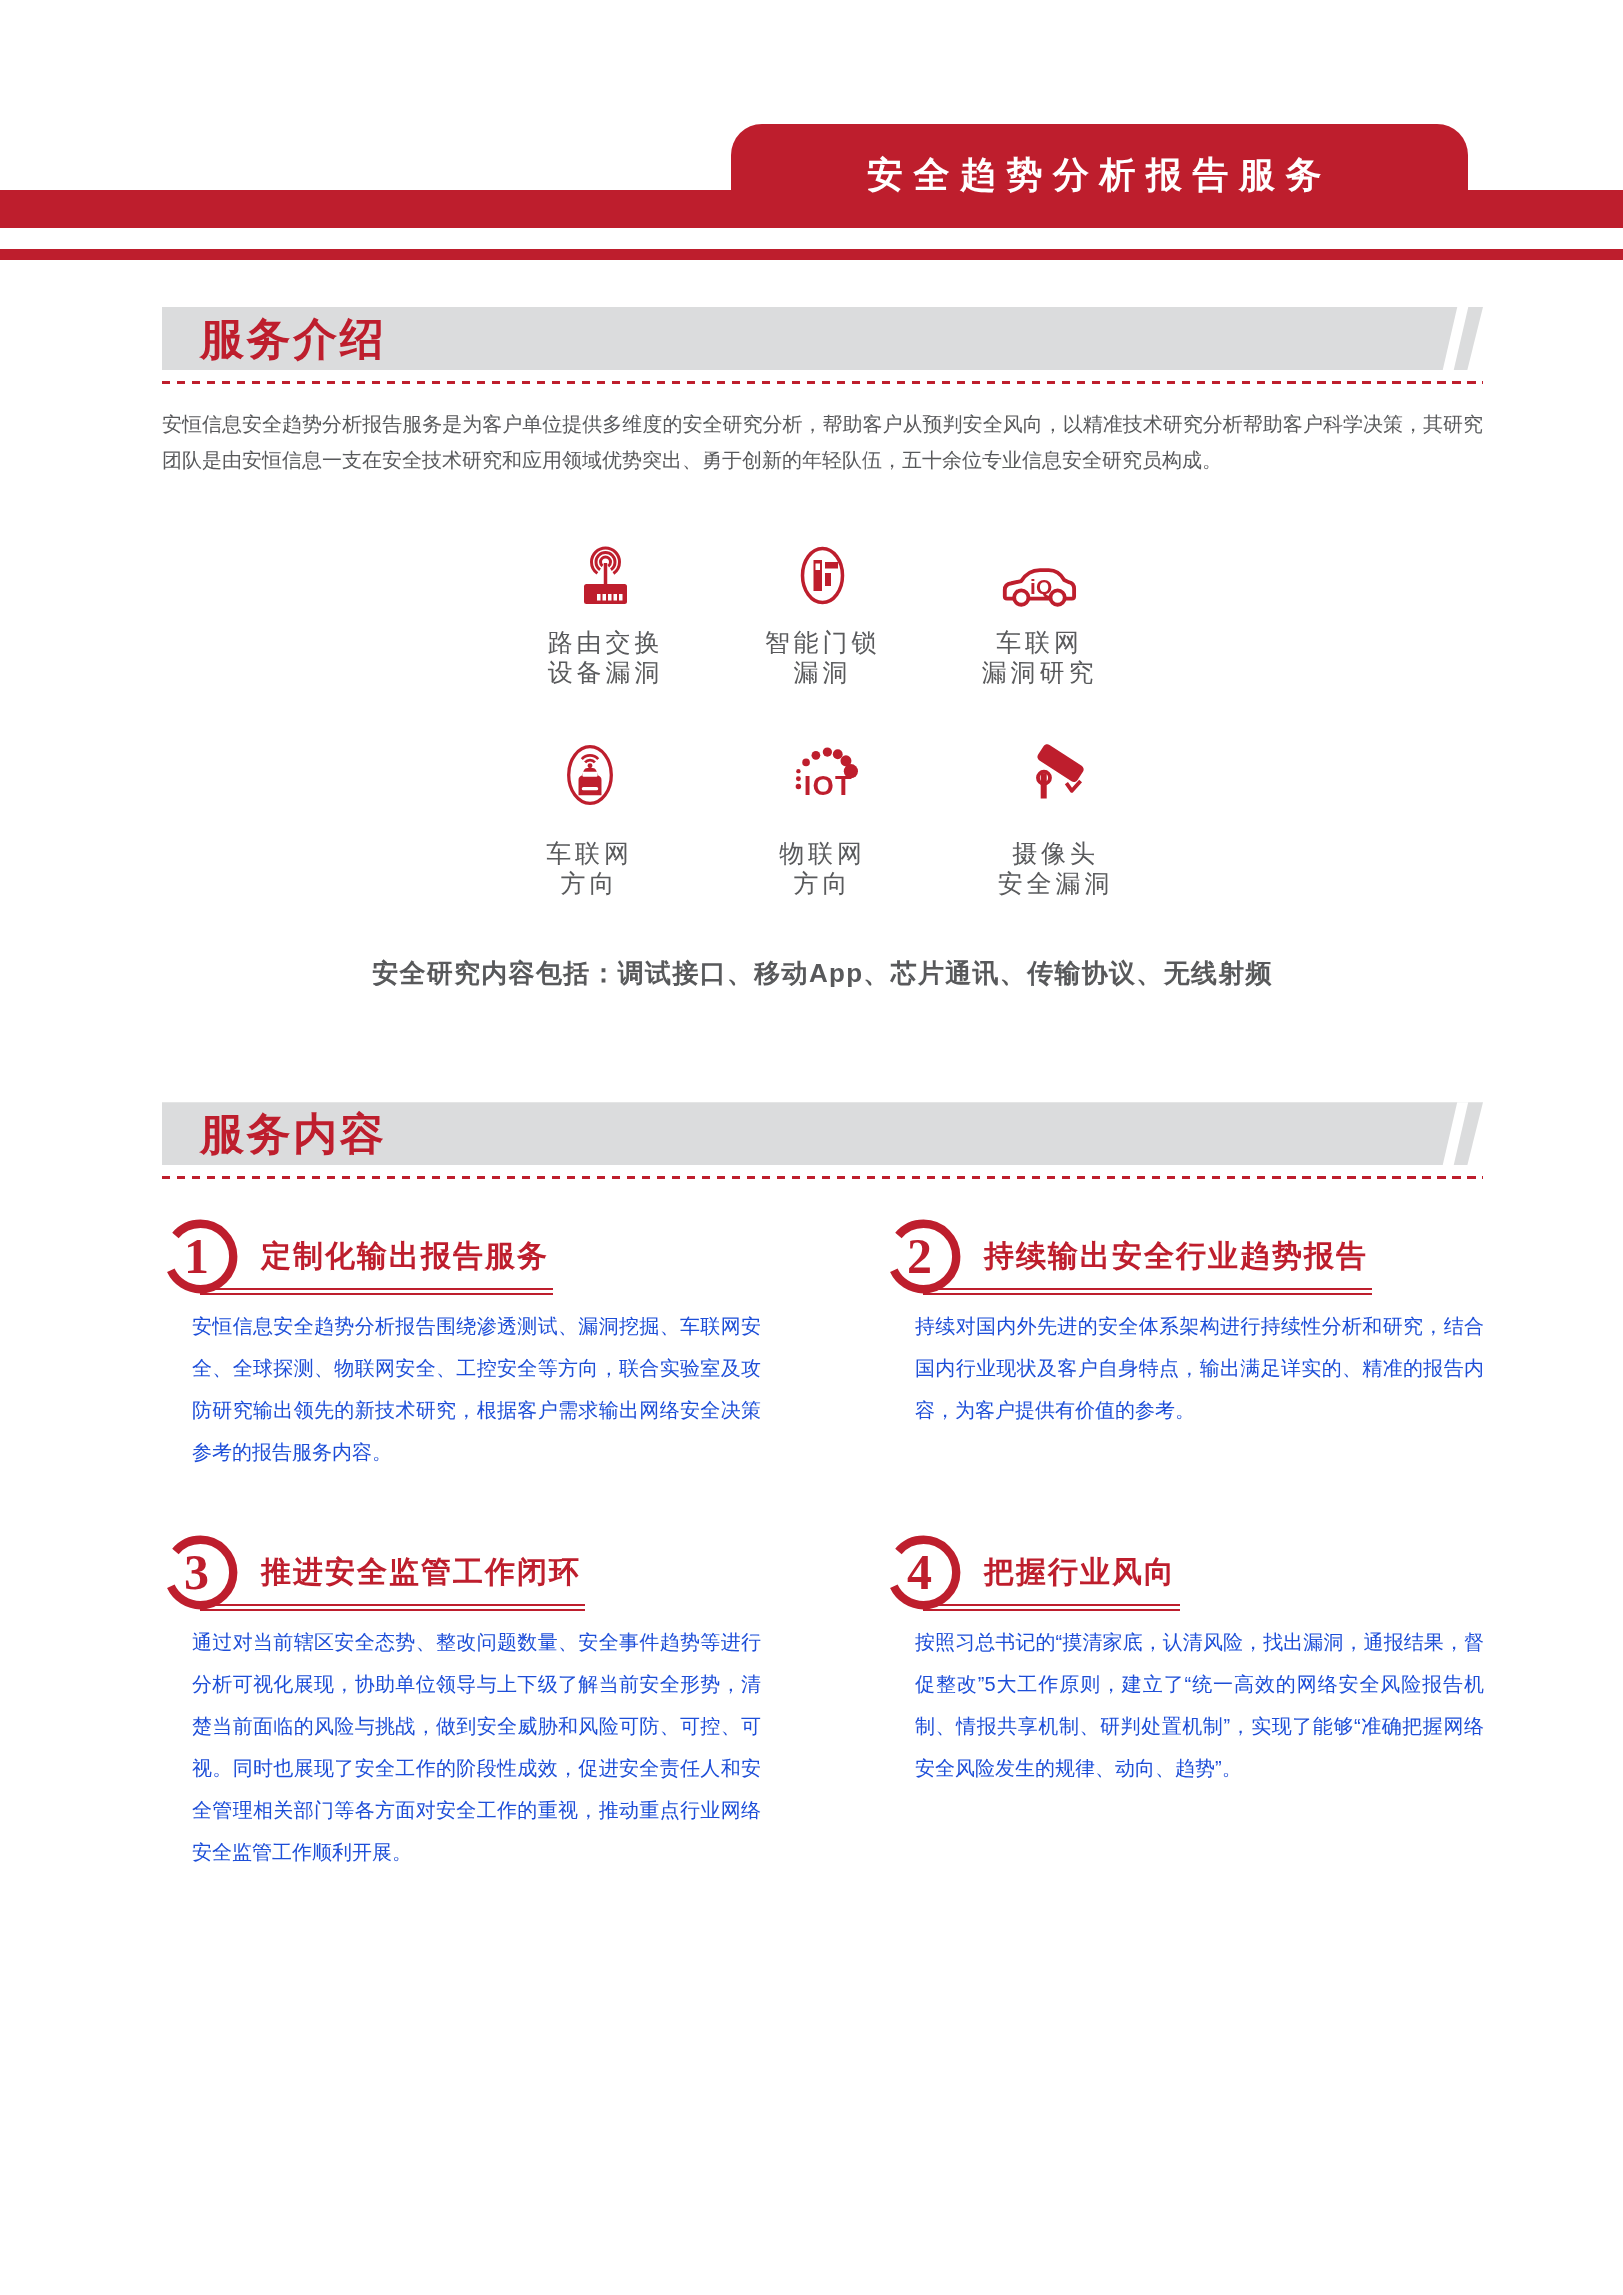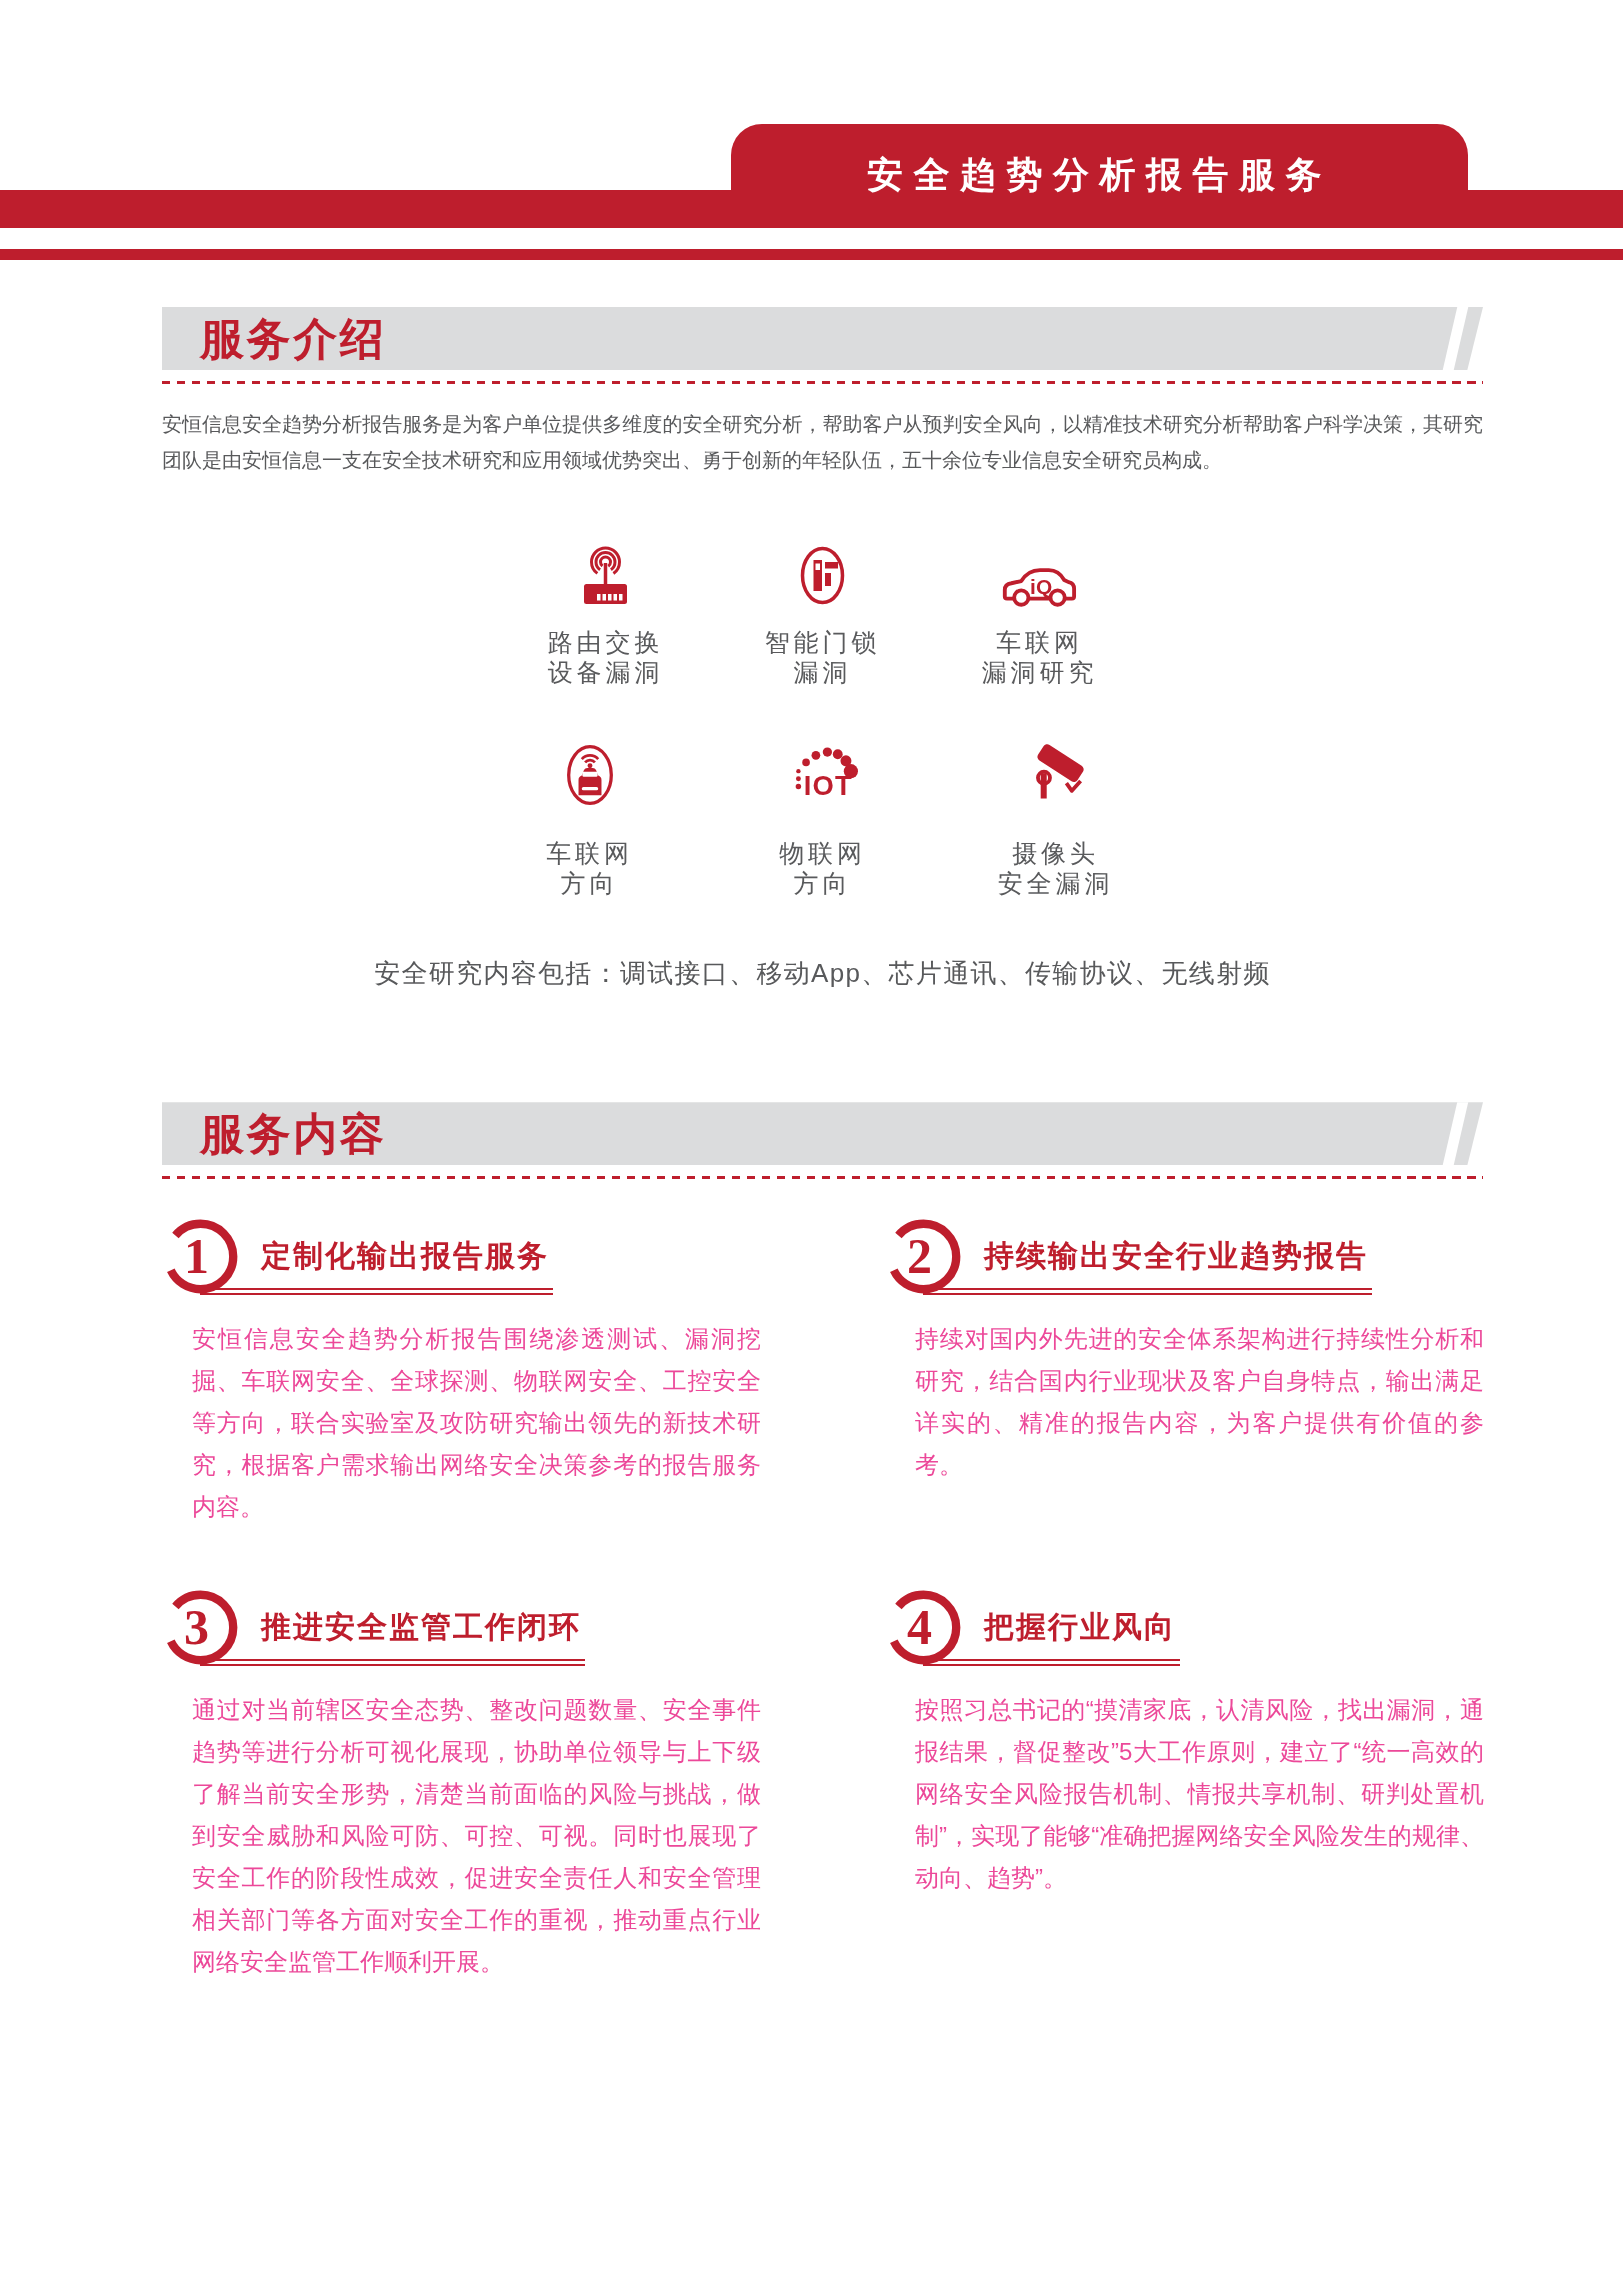--- a/index.html
+++ b/index.html
@@ -50,21 +50,21 @@
   .row2 .icon-item{width:233px;}
   .icon-box{height:75px;display:flex;align-items:center;justify-content:center;color:#BE1E2D;}
   .row2 .icon-box{height:82px;}
   .icon-label{
     margin-top:14.4px;min-height:60px;display:flex;flex-direction:column;justify-content:center;
     text-align:center;font-size:25px;line-height:30px;color:#595A5C;letter-spacing:3.9px;
   }
   .row2 .icon-label{margin-top:22px;}
   .research-note{
     margin:60px 0 0 0;text-align:center;font-size:26px;line-height:31px;
-    font-weight:normal;color:#58595B;letter-spacing:1.3px;
+    font-weight:bold;color:#58595B;letter-spacing:1.3px;
   }
   .header-content{margin-top:113px;}
 
   
   .items-grid{
     margin-top:39px;display:grid;grid-template-columns:599px 599px;
     column-gap:124px;row-gap:61px;
   }
   .item-header{position:relative;display:inline-flex;align-items:center;height:77px;}
   .ring{position:relative;width:77px;height:77px;flex:0 0 77px;}
@@ -76,22 +76,22 @@
   }
   .item-title{
     margin-left:22px;color:#BE1E2D;font-size:30px;font-weight:bold;
     letter-spacing:2px;white-space:nowrap;padding-right:3.9px;
   }
   .underline{
     position:absolute;left:38px;right:0;bottom:0;height:6.5px;
     border-top:2px solid #BE1E2D;border-bottom:2.6px solid #BE1E2D;box-sizing:border-box;
   }
   .item-text{
-    margin:21px 0 0 0;padding-left:30px;font-size:24px;line-height:42px;
-    color:#ec4899;text-align:justify;text-justify:inter-ideograph;
+    margin:8px 0 0 0;padding-left:30px;font-size:20px;line-height:42px;
+    color:#1d4ed8;text-align:justify;text-justify:inter-ideograph;
   }
 </style>
 </head>
 <body>
 
 <div class="banner">
   <span class="banner-title">安全趋势分析报告服务</span>
 </div>
 <div class="bar-thick"></div>
 <div class="bar-thin"></div>

